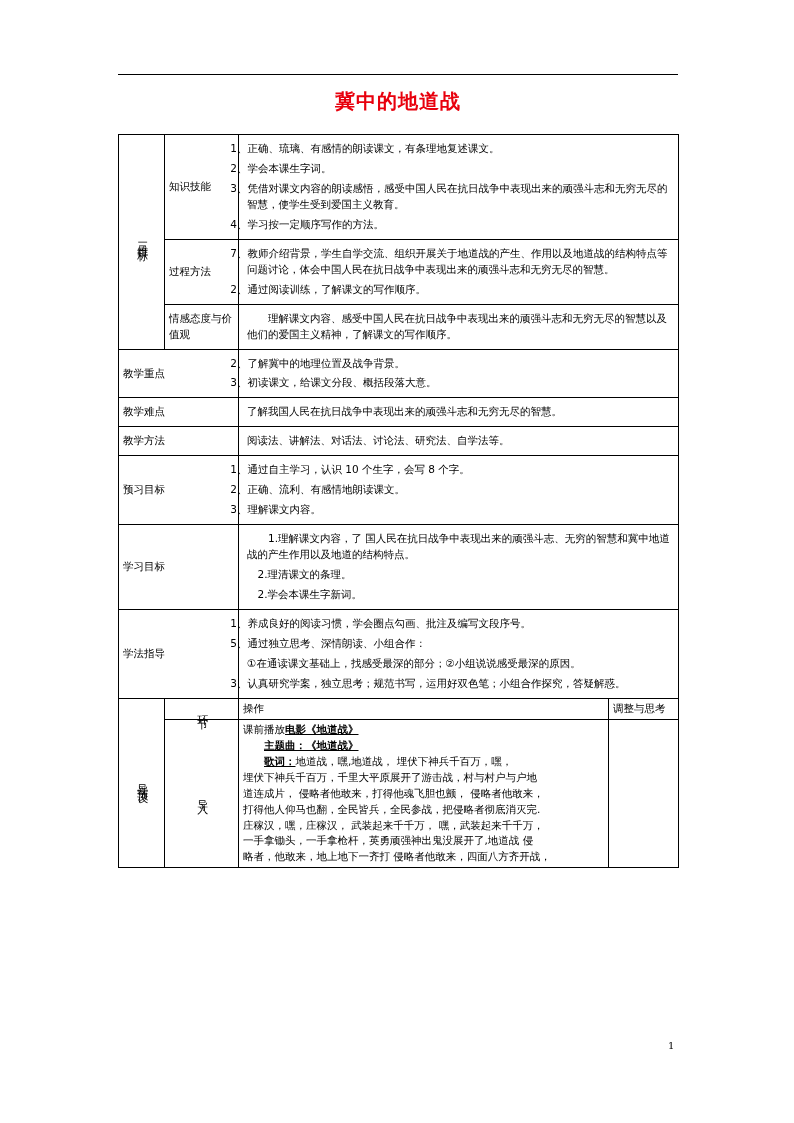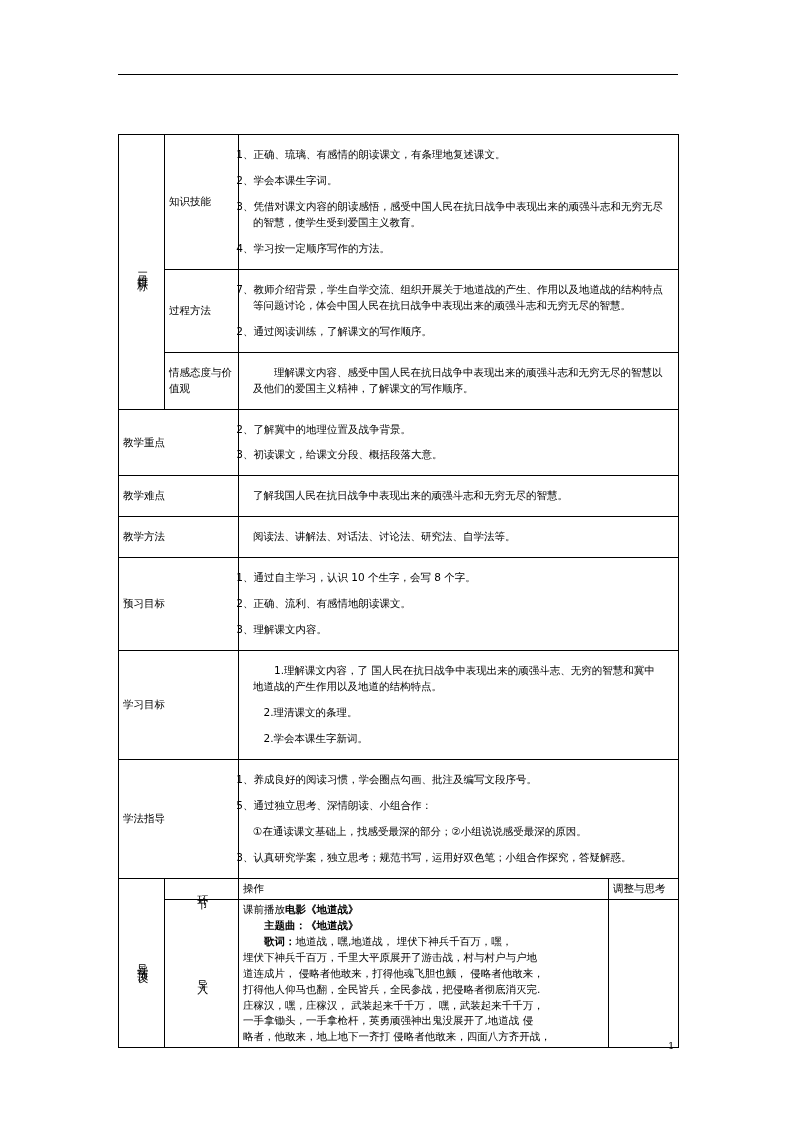--- a/index.html
+++ b/index.html
@@ -63,46 +63,47 @@
     letter-spacing: 3px;
     white-space: nowrap;
     margin: 0 auto;
     display: inline-block;
     font-size: 11px;
   }
   .vwrap { text-align: center; }
   .ctr { text-align: left; }
   .cell-body { text-align: left; }
   .cell-body p {
-    margin: 10px;
+    margin: 4px;
     padding: 0;
   }
   .indent-hang {
     padding-left: 1.6em;
     text-indent: -1.6em;
   }
   .indent2 { text-indent: 2em; }
   .indent1 { text-indent: 1em; }
-  .bold { font-weight: bold; }
+  .bold { font-weight: bold; text-decoration: underline; }
   .lyr p { margin: 0; }
   .page-num {
     position: absolute;
     left: 668px;
     top: 1040px;
     font-size: 10px;
     font-family: "DejaVu Serif", "Liberation Serif", serif;
   }
 </style>
 </head>
 <body>
 
 <div class="page">
 
   <div class="header-rule"></div>
 
+  <div class="doc-title">冀中的地道战</div>
 
   <table class="main">
     <colgroup>
       <col style="width:46px">
       <col style="width:74px">
       <col style="width:370px">
       <col style="width:70px">
     </colgroup>
     <tbody>
 

